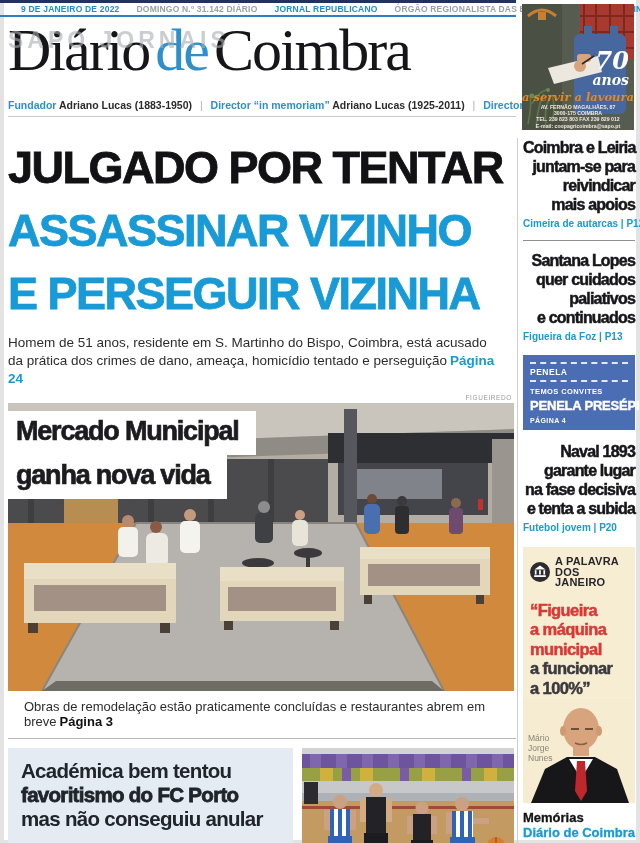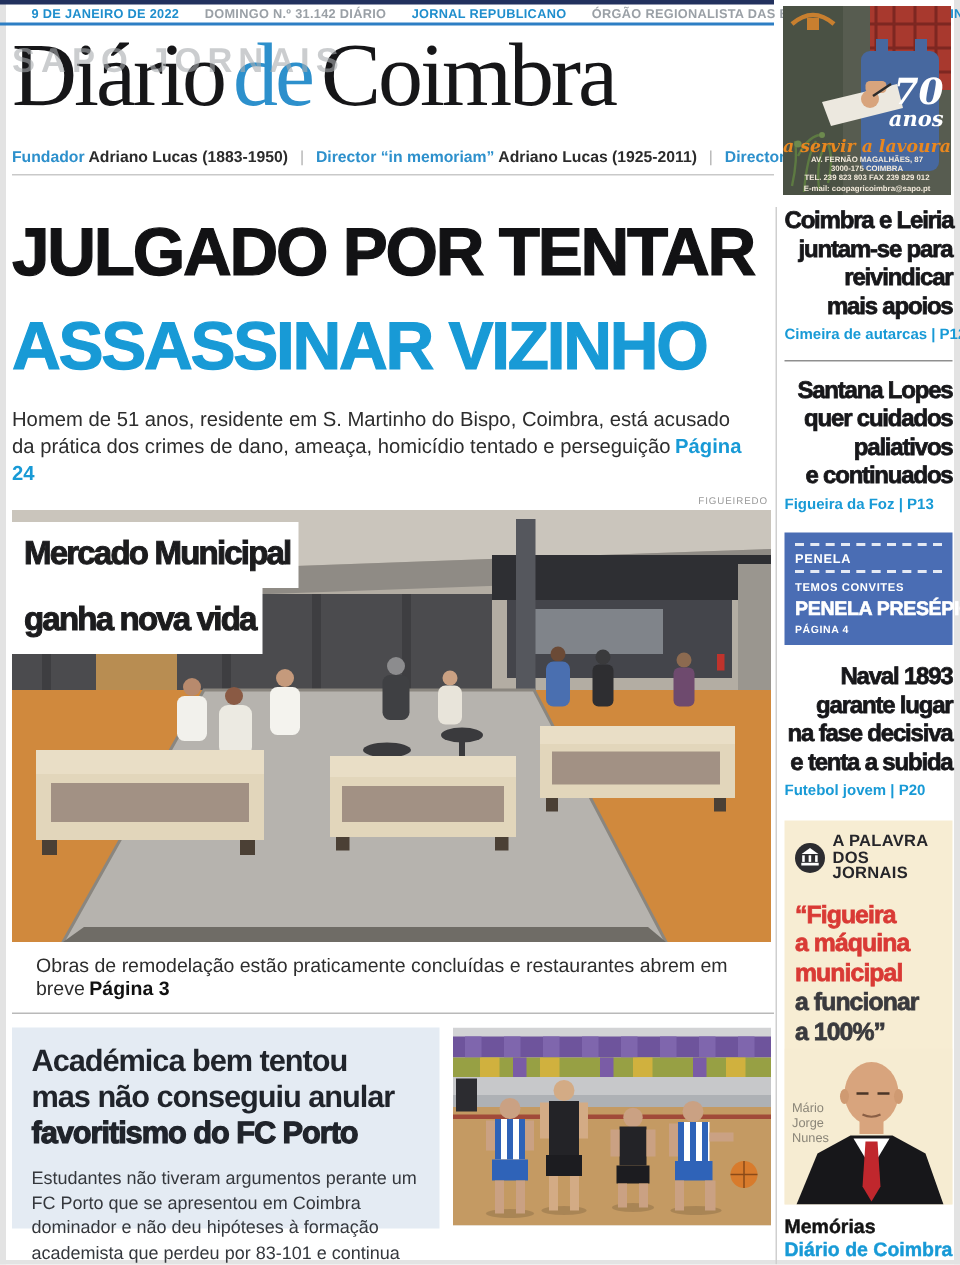--- a/index.html
+++ b/index.html
@@ -53,22 +53,22 @@
   .lead-blue{ color:#189ad6; }
   .deck{ margin-top:9px; font-size:13.5px; line-height:18px; color:#2d2d2d;
     max-width:492px; font-weight:400; }
   .deck .pg{ color:#189ad6; font-weight:700; margin-left:3px; }
   .photo-wrap{ position:relative; margin-top:15px; width:506px; height:288px; }
   .photo-wrap svg{ position:absolute; inset:0; }
   .credit{ position:absolute; top:-9px; right:2px; font-size:6.5px; color:#9a9a9a;
     letter-spacing:.6px; }
   .photo-headline{ position:absolute; left:0; top:8px; }
   .ph-line span{ display:inline-block; background:#fff; color:#1c1c1e;
-    font-size:22px; line-height:37px; font-weight:700; letter-spacing:-1.2px;
-    -webkit-text-stroke:.7px currentColor; padding:2px 5px 5px 8px; }
+    font-size:27px; line-height:37px; font-weight:700; letter-spacing:-1.2px;
+    -webkit-text-stroke:.7px currentColor; padding:2px 17px 5px 8px; }
   .caption{ margin-top:8px; font-size:13px; color:#2d2d2d;margin-left:16px; }
   .caption b{ color:#111; margin-left:3px; }
   .mainrule{ margin-top:9px; border-top:1px solid #b9b9b9; }
   .bottom-row{ margin-top:9px; display:flex; gap:9px; }
   .basket-panel{ width:285px; height:134px; background:#e4ebf3; padding:11px 13px; }
   .bp-line{ font-size:20.5px; line-height:24px; font-weight:700; letter-spacing:-0.7px;
     color:#20242b; white-space:nowrap; }
   .bp-line.heavy{ -webkit-text-stroke:.8px currentColor; }
   .bp-body{ margin-top:9px; font-size:12px; line-height:16.5px; color:#35383d; }
   .basket-photo{ position:relative; width:212px; height:132px; }
@@ -169,20 +169,21 @@
       <div>AV. FERNÃO MAGALHÃES, 87</div>
       <div>3000-175 COIMBRA</div>
       <div>TEL. 239 823 803 FAX 239 829 012</div>
       <div>E-mail: coopagricoimbra@sapo.pt</div>
     </div>
   </div>
 
   <div class="main">
     <div class="lead-line lead-black">JULGADO POR TENTAR</div>
     <div class="lead-line lead-blue">ASSASSINAR VIZINHO</div>
+    <div class="lead-line lead-blue">E PERSEGUIR VIZINHA</div>
     <div class="deck"><span>Homem de 51 anos, residente em S. Martinho do Bispo, Coimbra, está acusado da prática dos crimes de dano, ameaça, homicídio tentado e perseguição</span><span class="pg">Página 24</span></div>
 
     <div class="photo-wrap">
       <div class="credit">FIGUEIREDO</div>
       <svg viewBox="0 0 506 288" preserveAspectRatio="none">
         <rect width="506" height="288" fill="#b3ada3"></rect>
         <polygon points="0,0 506,0 506,26 0,44" fill="#cac5bc"></polygon>
         <polygon points="0,44 506,26 506,44 0,62" fill="#8f8b85"></polygon>
         <rect x="0" y="56" width="320" height="70" fill="#4b4b4e"></rect>
         <g fill="#3e3e41">
@@ -254,22 +255,22 @@
         <div class="ph-line"><span>Mercado Municipal</span></div>
         <div class="ph-line"><span>ganha nova vida</span></div>
       </div>
     </div>
     <div class="caption"><span>Obras de remodelação estão praticamente concluídas e restaurantes abrem em breve</span><b>Página 3</b></div>
     <div class="mainrule"></div>
 
     <div class="bottom-row">
       <div class="basket-panel">
         <div class="bp-line">Académica bem tentou</div>
+        <div class="bp-line heavy">favoritismo do FC Porto</div>
         <div class="bp-line">mas não conseguiu anular</div>
-        <div class="bp-line heavy">favoritismo do FC Porto</div>
         <div class="bp-body"><span>Estudantes não tiveram argumentos perante um FC Porto que se apresentou em Coimbra dominador e não deu hipóteses à formação academista que perdeu por 83-101 e continua no último lugar da Liga de Basquetebol</span></div>
       </div>
       <div class="basket-photo">
         <svg viewBox="0 0 212 132" preserveAspectRatio="none">
           <rect width="212" height="132" fill="#d2d3d5"></rect>
           <rect y="6" width="212" height="14" fill="#6e549c"></rect>
           <g fill="#7f66ad">
               <rect x="8" y="6" width="11" height="14"></rect>
               <rect x="34" y="6" width="11" height="14"></rect>
               <rect x="60" y="6" width="11" height="14"></rect>
@@ -396,21 +397,21 @@
           <g fill="#ffffff">
             <polygon points="10,3.4 4.4,7.4 15.6,7.4"></polygon>
             <rect x="4.8" y="8.2" width="1.7" height="4.4"></rect>
             <rect x="9.1" y="8.2" width="1.7" height="4.4"></rect>
             <rect x="13.4" y="8.2" width="1.7" height="4.4"></rect>
             <rect x="4.2" y="13.2" width="11.6" height="1.8"></rect>
           </g>
         </svg>
         <div class="txt">
           <div>A PALAVRA</div>
-          <div>DOS JORNAIS</div>
+          <div>DOS JANEIRO</div>
         </div>
       </div>
       <div class="pal-quote">
         <div class="q-red">“Figueira</div>
         <div class="q-red">a máquina</div>
         <div class="q-red">municipal</div>
         <div class="q-dark">a funcionar</div>
         <div class="q-dark">a 100%”</div>
       </div>
       <div class="pal-kicker">Soure | P10</div>

